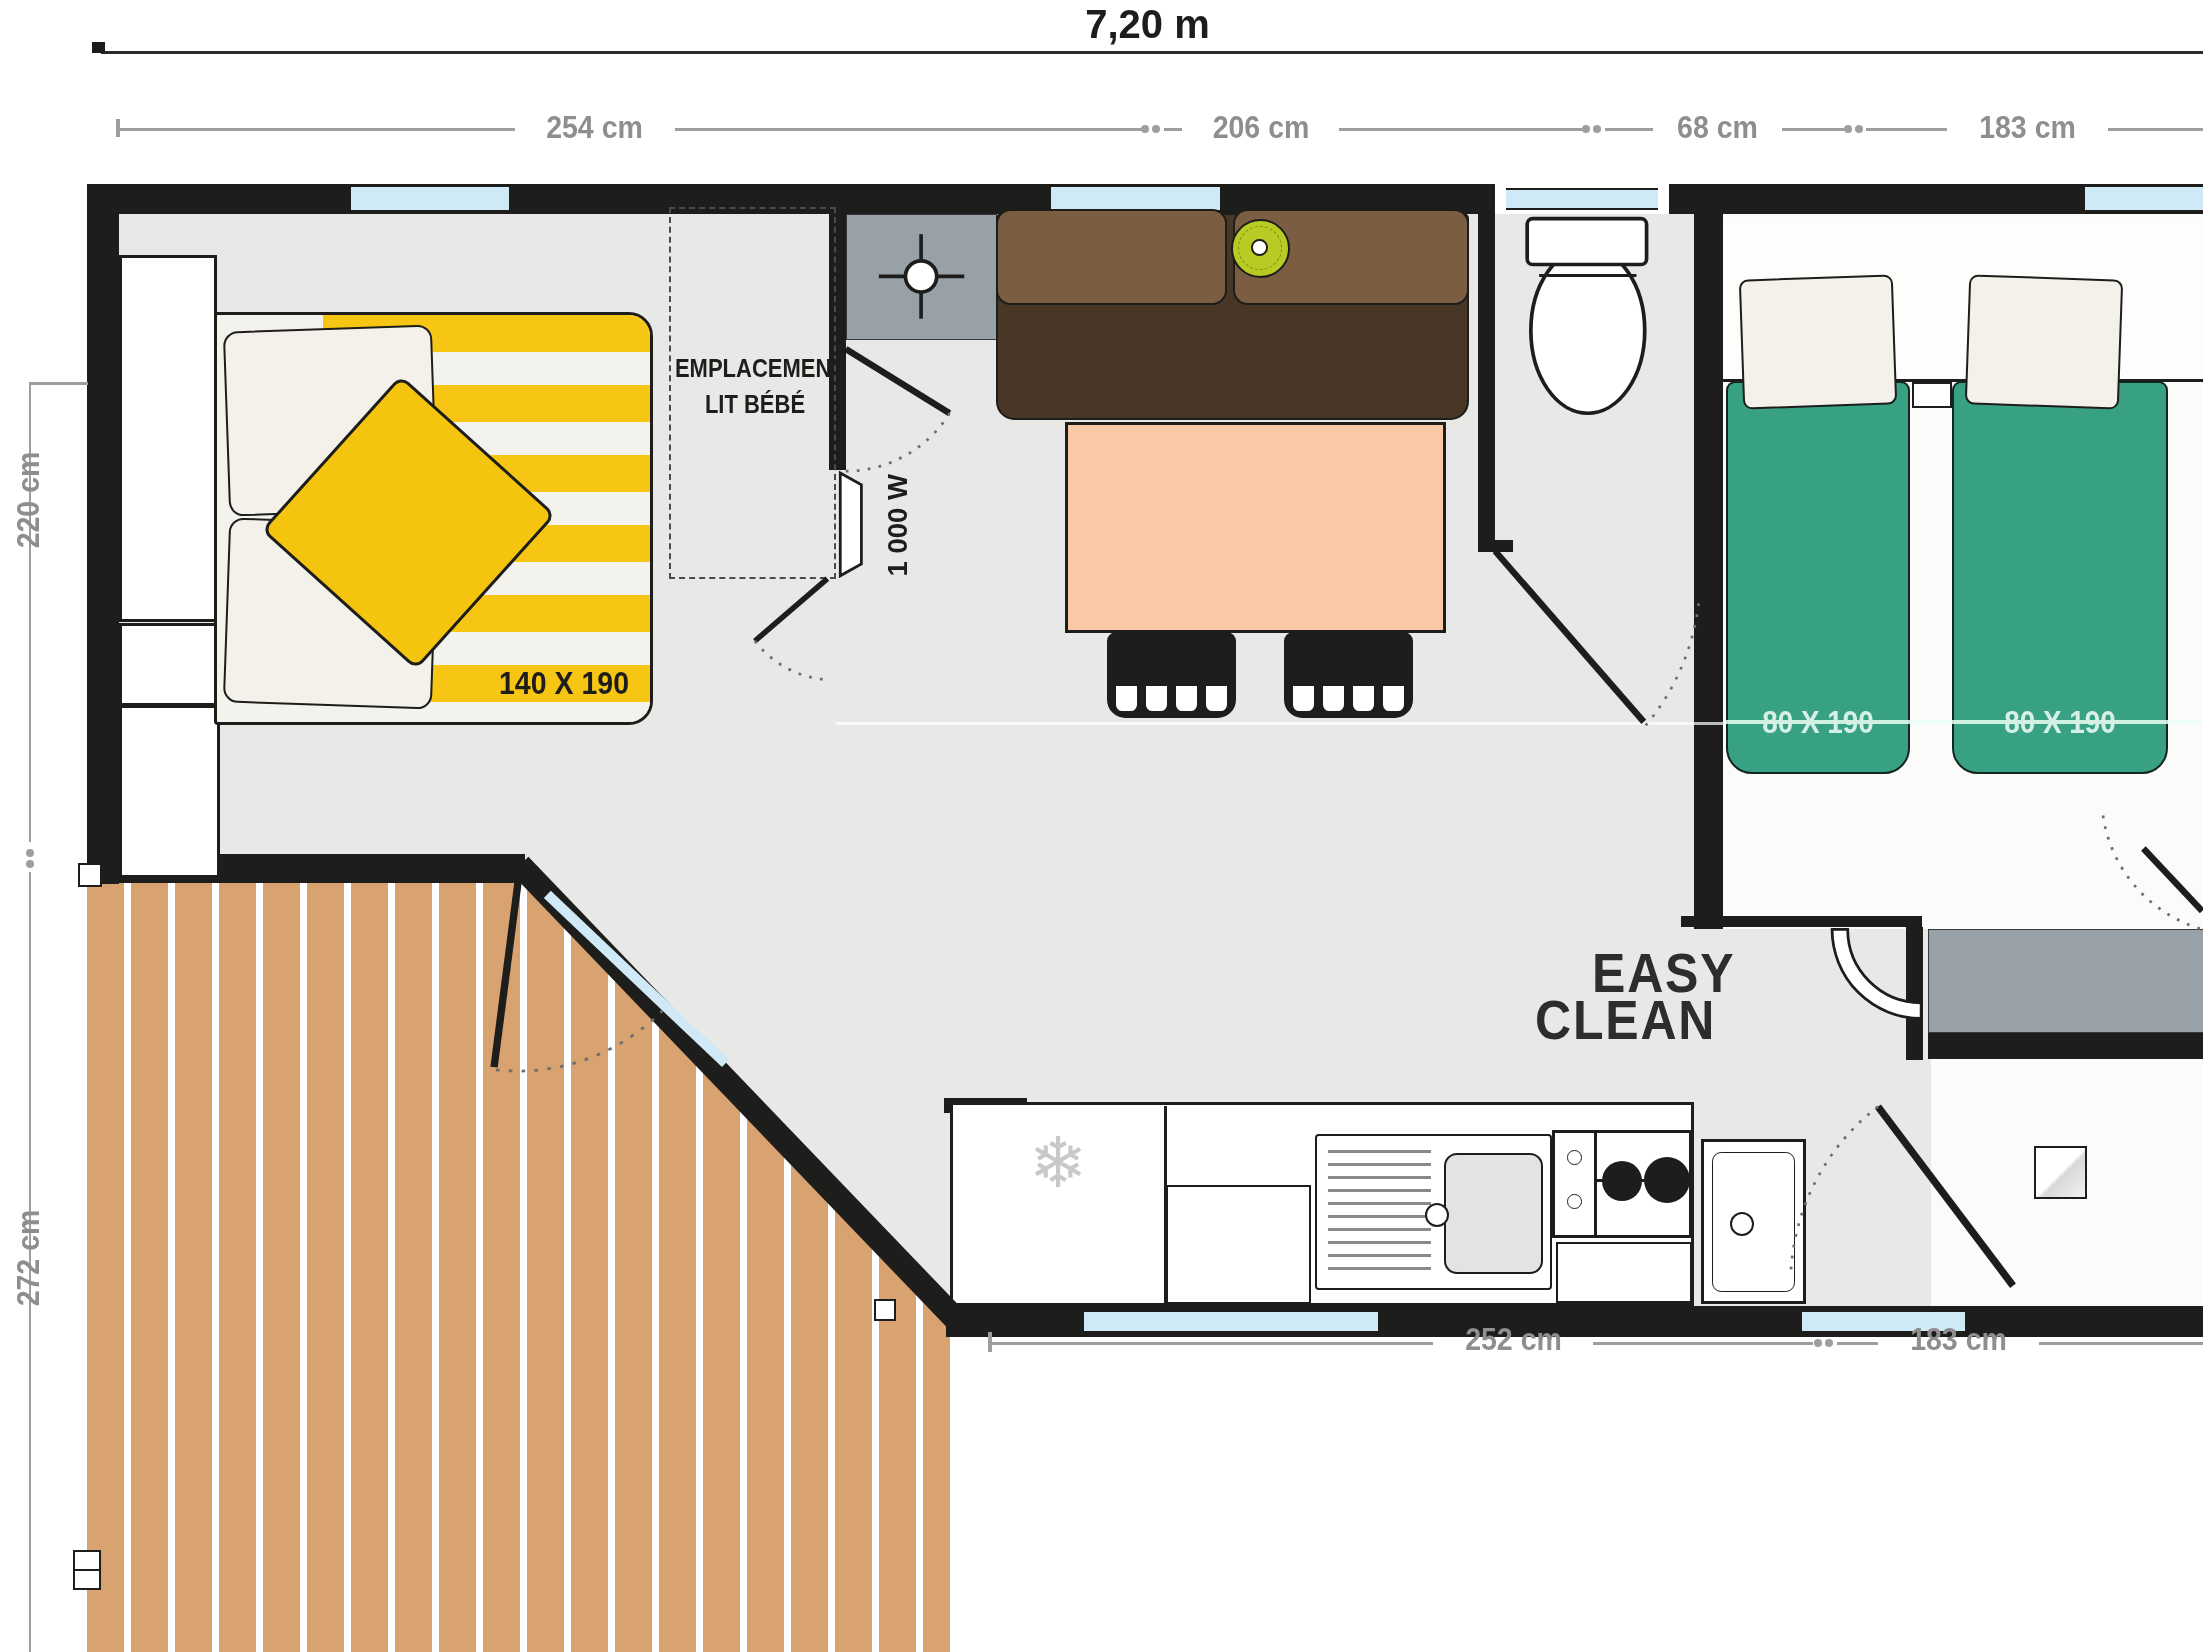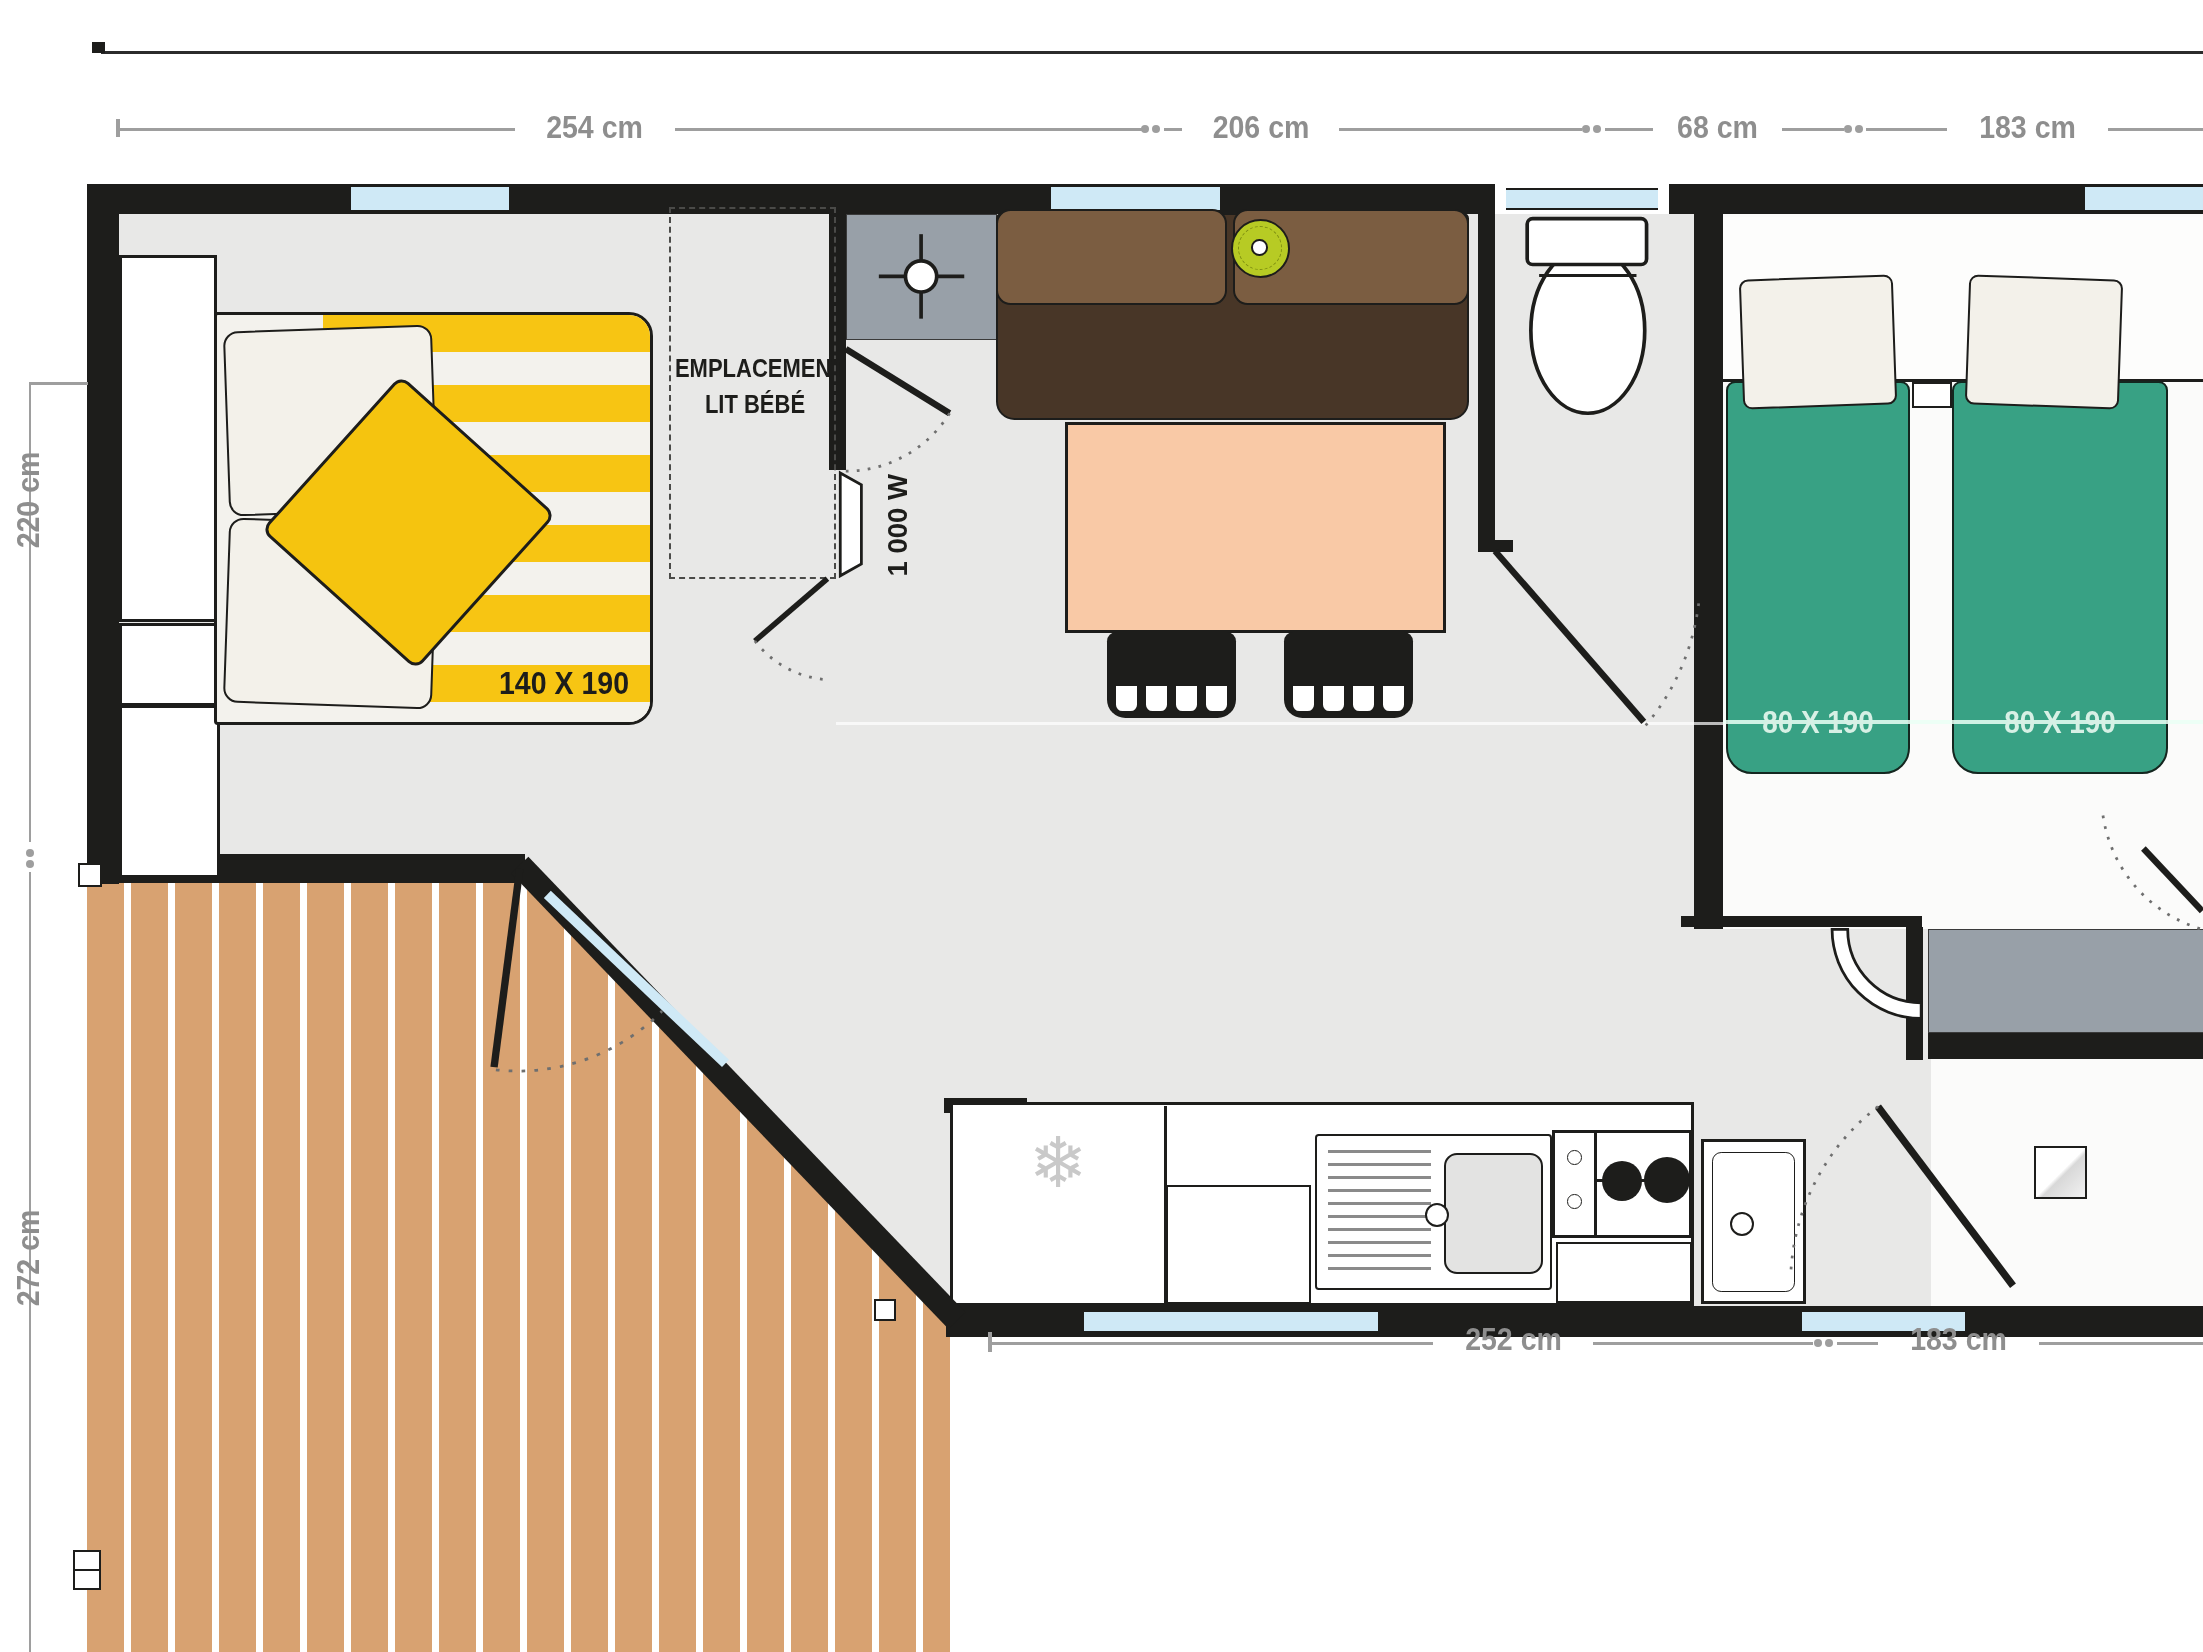--- a/index.html
+++ b/index.html
@@ -104,20 +104,24 @@
   <div class="abs" style="left:1726px;top:381px;width:184px;height:393px;background:#38a184;border:2.8px solid #14261f;border-radius:9.2px 9.2px 26px 26px;"></div>
   <div class="abs" style="left:1952px;top:381px;width:216px;height:393px;background:#38a184;border:2.8px solid #14261f;border-radius:9.2px 9.2px 26px 26px;"></div>
   <div class="whitebox" style="left:1912px;top:382px;width:40px;height:26px;"></div>
   <div class="pillow" style="left:1741px;top:277px;width:154px;height:130px;transform:rotate(-2deg);border-radius:9.2px;"></div>
   <div class="pillow" style="left:1967px;top:277px;width:154px;height:130px;transform:rotate(2deg);border-radius:9.2px;"></div>
   <div class="abs" style="left:1723px;top:720px;width:481px;height:3.7px;background:#eafff5;opacity:.85;"></div>
   <div class="abs" style="left:1726px;top:705px;width:184px;font-size:31px;font-weight:bold;color:#d7f0e5;text-align:center;transform:scaleX(.9);">80 X 190</div>
   <div class="abs" style="left:1952px;top:705px;width:216px;font-size:31px;font-weight:bold;color:#d7f0e5;text-align:center;transform:scaleX(.9);">80 X 190</div>
 
   <div class="abs" style="left:1928px;top:929px;width:275px;height:104px;background:#98a0a8;border:1.8px solid #3a3a3a;border-right:none;"></div>
+  <div class="abs" style="left:1535px;top:944px;width:275px;height:138px;color:#2d2d2c;">
+    <div style="font-size:50px;font-weight:bold;margin-left:57px;letter-spacing:1.8px;transform:scaleY(1.12);">EASY</div>
+    <div style="font-size:50px;font-weight:bold;margin-top:-11px;letter-spacing:1.8px;transform:scaleY(1.12);">CLEAN</div>
+  </div>
   <div class="abs" style="left:2034px;top:1146px;width:53px;height:53px;border:2.8px solid #1d1d1b;background:linear-gradient(135deg,#ffffff 50%,#d8d8d8 56%,#f2f2f2 100%);"></div>
 
   <div class="whitebox" style="left:950px;top:1102px;width:744px;height:204px;border-width:3.7px;"></div>
   <div class="abs" style="left:1003px;top:1122px;width:110px;height:83px;font-size:70px;color:#c9c9c9;text-align:center;">❄</div>
   <div class="abs" style="left:1164px;top:1106px;width:2.8px;height:197px;background:#1d1d1b;"></div>
   <div class="whitebox" style="left:1166px;top:1185px;width:145px;height:119px;"></div>
   <div class="whitebox" style="left:1315px;top:1134px;width:237px;height:156px;border-radius:3.7px;"></div>
   <div class="abs" style="left:1328px;top:1150px;width:103px;height:129px;background:repeating-linear-gradient(180deg,#8a8a8a 0 2.8px,transparent 2.8px 13px);"></div>
   <div class="abs" style="left:1444px;top:1153px;width:99px;height:121px;background:#e3e3e2;border:2.8px solid #1d1d1b;border-radius:13px;"></div>
   <div class="abs" style="left:1425px;top:1203px;width:24px;height:24px;background:#fff;border:2.8px solid #1d1d1b;border-radius:50%;"></div>
@@ -133,20 +137,21 @@
   <div class="whitebox" style="left:1701px;top:1139px;width:105px;height:165px;border-width:3.7px;"></div>
   <div class="abs" style="left:1712px;top:1152px;width:83px;height:140px;border:1.8px solid #1d1d1b;border-radius:9.2px;"></div>
   <div class="abs" style="left:1730px;top:1212px;width:24px;height:24px;background:#fff;border:2.8px solid #1d1d1b;border-radius:50%;"></div>
 
   <div class="whitebox" style="left:78px;top:863px;width:24px;height:24px;"></div>
   <div class="whitebox" style="left:73px;top:1550px;width:27.5px;height:40px;">
     <div style="position:absolute;left:0;top:16.5px;width:100%;height:2.8px;background:#1d1d1b;"></div>
   </div>
   <div class="whitebox" style="left:874px;top:1299px;width:22px;height:22px;"></div>
 
+  <div class="abs blk" style="left:964px;top:1.8px;width:367px;height:42px;font-size:40px;text-align:center;">7,20 m</div>
   <div class="abs" style="left:101px;top:51px;width:2103px;height:2.8px;background:#2b2b2b;"></div>
   <div class="abs" style="left:92px;top:42px;width:13px;height:11px;background:#1d1d1b;"></div>
 
   <div class="dimline" style="left:116px;top:119px;width:3.7px;height:18.4px;"></div>
   <div class="dimline" style="left:118px;top:128px;width:397px;height:2.8px;"></div>
   <div class="dimlbl" style="left:514px;top:110px;width:161px;">254 cm</div>
   <div class="dimline" style="left:675px;top:128px;width:467px;height:2.8px;"></div>
   <div class="dot" style="left:1141px;top:125px;"></div>
     <div class="dot" style="left:1152px;top:125px;"></div>
   <div class="dimline" style="left:1164px;top:128px;width:18.4px;height:2.8px;"></div>

